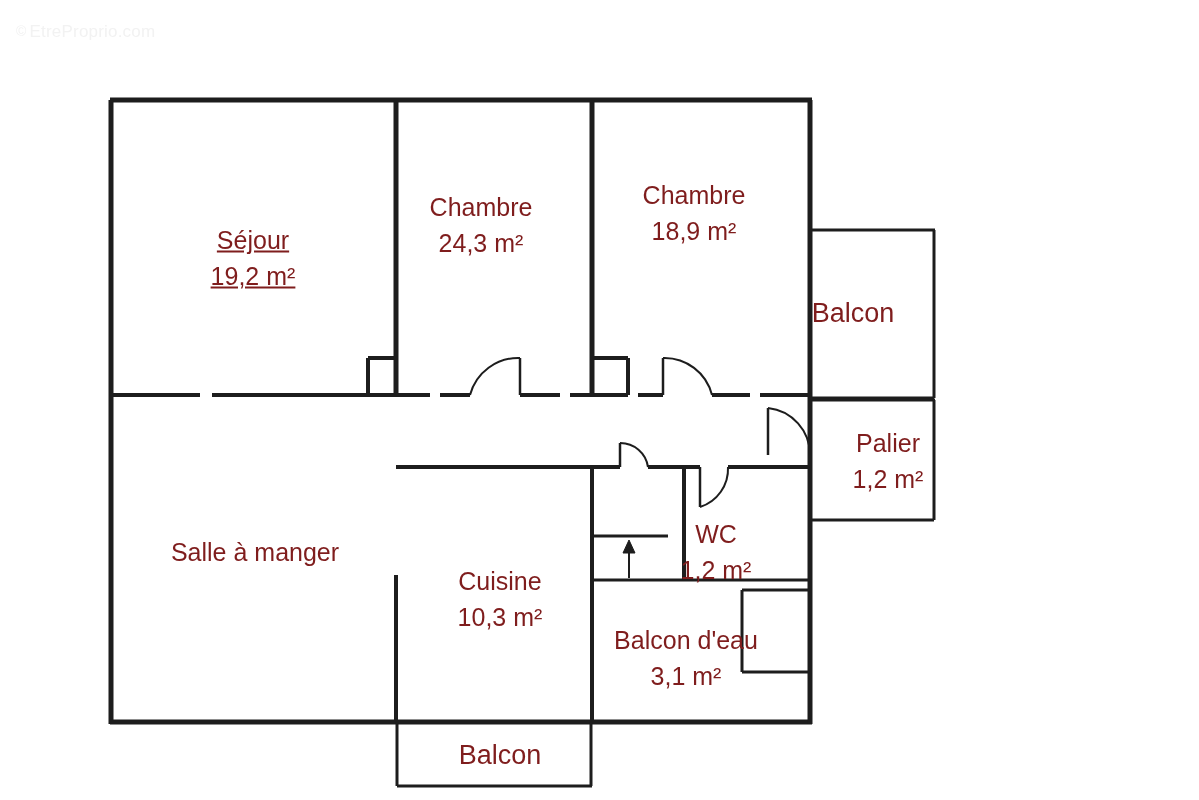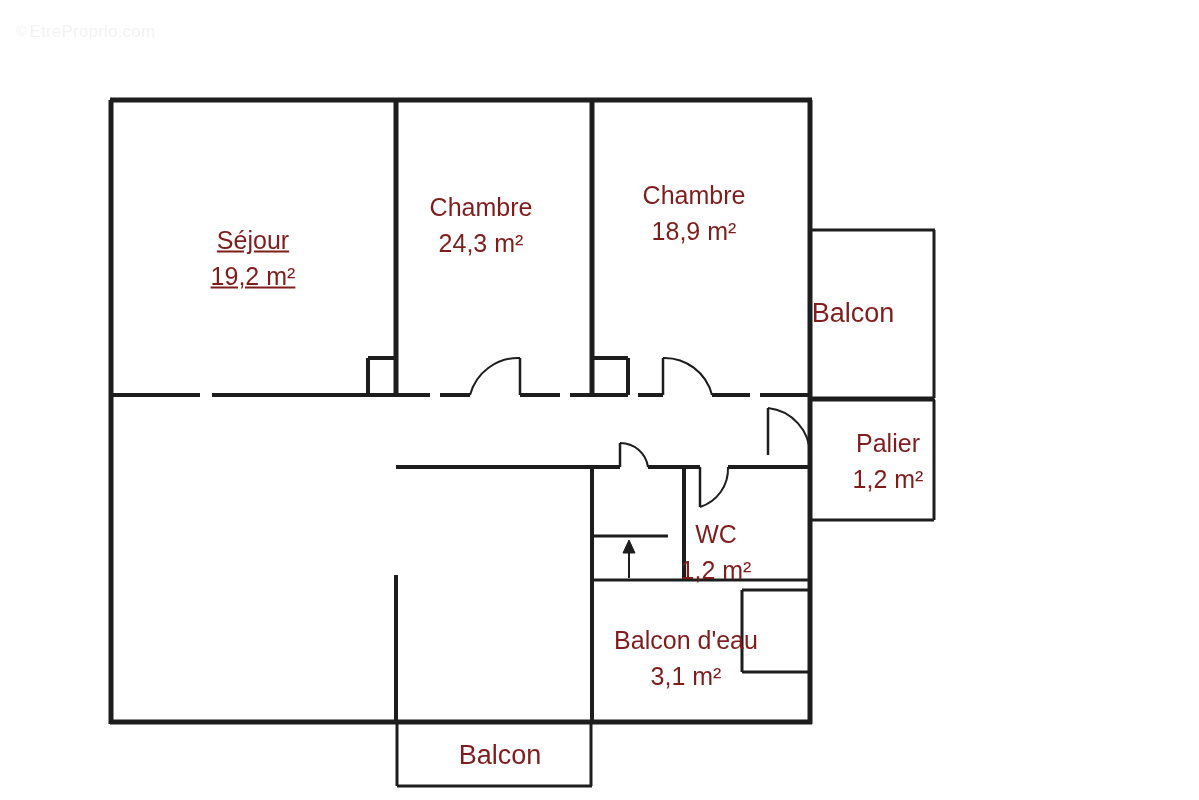--- a/index.html
+++ b/index.html
@@ -202,22 +202,27 @@
   <div class="room-label single" style="left:853px; top:314px;">
     <span class="room-name">Balcon</span>
   </div>
 
   <div class="room-label" style="left:848px; top:461px;margin-left:40px;">
     <span class="room-name">Palier</span>
     <span class="room-area">1,2 m²</span>
   </div>
 
   <div class="room-label" style="left:255px; top:553px;">
-  </div>
-
+    <span class="room-name">Salle à manger</span>
+  </div>
+
+  <div class="room-label" style="left:500px; top:599px;">
+    <span class="room-name">Cuisine</span>
+    <span class="room-area">10,3 m²</span>
+  </div>
 
   <div class="room-label" style="left:716px; top:552px;">
     <span class="room-name">WC</span>
     <span class="room-area">1,2 m²</span>
   </div>
 
   <div class="room-label" style="left:686px; top:658px;">
     <span class="room-name">Balcon d'eau</span>
     <span class="room-area">3,1 m²</span>
   </div>

